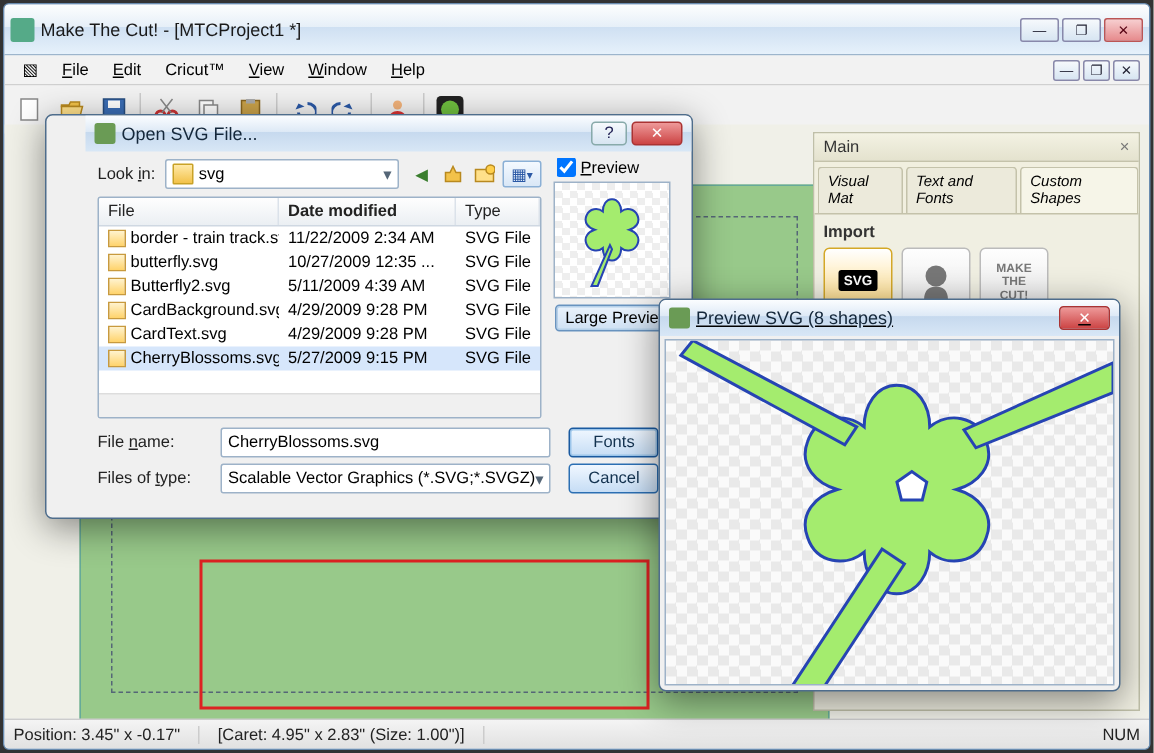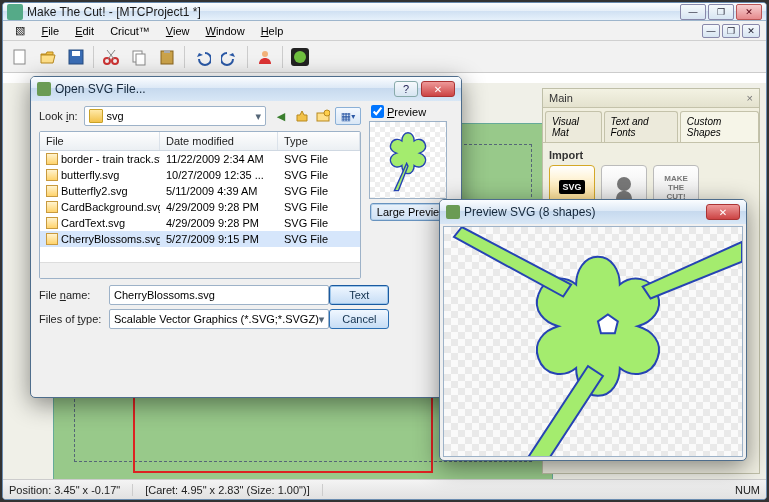--- a/index.html
+++ b/index.html
@@ -1,19 +1,19 @@
 <!DOCTYPE html>
 <html><head>
 <meta charset="utf-8">
 <style>
 * { box-sizing: border-box; margin: 0; padding: 0; font-family: "Segoe UI", Tahoma, sans-serif; font-size: 11px; }
 body { background: #333; width: 769px; height: 502px; overflow: hidden; position: relative; }
 
 .main-window { position: absolute; top: 2px; left: 2px; width: 765px; height: 498px; background: #fff; border: 1px solid #6a8cb0; border-radius: 4px; overflow: hidden; }
-.titlebar { height: 18px; background: linear-gradient(#fdfefe, #e6eff8 45%, #cfe0f2 46%, #e6f1fb); display: flex; align-items: center; padding: 0 4px; border-bottom: 1px solid #9db5cc; }
+.titlebar { height: 34px; background: linear-gradient(#fdfefe, #e6eff8 45%, #cfe0f2 46%, #e6f1fb); display: flex; align-items: center; padding: 0 4px; border-bottom: 1px solid #9db5cc; }
 .titlebar .icon { width: 16px; height: 16px; background:#5a8; border-radius:2px; margin-right: 4px; }
 .titlebar .title { flex: 1; color: #1a1a1a; font-size: 12px; }
 .win-controls { display: flex; gap: 2px; }
 .win-btn { width: 26px; height: 16px; border: 1px solid #88a; border-radius: 2px; background: linear-gradient(#f6f9fc,#d7e5f2); display: flex; align-items: center; justify-content: center; font-size: 9px; color: #223; cursor: pointer; }
 .win-btn.close { background: linear-gradient(#f7cfd0,#e68a8c); border-color:#b55; color:#501; }
 
 .menubar { height: 20px; background: #f2f2f2; border-bottom: 1px solid #d0d0d0; display: flex; align-items: center; padding: 0 4px; gap: 0; }
 .menubar span { padding: 2px 8px; cursor: pointer; }
 .menubar span u { text-decoration: underline; }
 .sub-controls { margin-left: auto; display:flex; gap:2px; padding-right:2px;}
@@ -53,43 +53,43 @@
 .dlg-help { width:24px; height:16px; border-radius:3px; background:linear-gradient(#f6f9fc,#d7e5f2); border:1px solid #8aa; color:#225; display:flex; align-items:center; justify-content:center; margin-right:3px; cursor:pointer; }
 .lookin-row { display:flex; align-items:center; padding:5px 8px; gap:6px; }
 .lookin-combo { flex:1; height:20px; border:1px solid #9db2c8; background:#fff; display:flex; align-items:center; padding:0 4px; gap:4px; border-radius:2px; }
 .lookin-combo .fold { width:14px;height:14px; background:linear-gradient(#ffe9a8,#f2c24a); border:1px solid #c9a227; border-radius:1px; }
 .lookin-combo .arrow{margin-left:auto;color:#567;}
 .nav-icons { display:flex; gap:3px; }
 .nav-ico { width:18px; height:18px; cursor:pointer; display:flex; align-items:center; justify-content:center; color:#346; }
 .file-list { margin:0 8px; height:148px; border:1px solid #9db2c8; background:#fff; border-radius:2px; overflow:hidden; display:flex; flex-direction:column; }
 .fl-header { display:flex; background:linear-gradient(#fefefe,#ebeff3); border-bottom:1px solid #cfd8e2; }
 .fl-col { padding:3px 6px; border-right:1px solid #dbe2ea; font-size:11px; color:#222; }
-.fl-col.name{width:120px;} .fl-col.date{width:118px;} .fl-col.type{flex:1;}
+.fl-col.name{width:120px;} .fl-col.date{width:118px;font-weight:bold;} .fl-col.type{flex:1;}
 .fl-body { flex:1; overflow:auto; }
 .fl-row { display:flex; align-items:center; height:16px; }
 .fl-row.sel{ background:#d6e6fb; }
 .fl-cell { padding:0 6px; font-size:11px; white-space:nowrap; overflow:hidden; text-overflow:ellipsis; }
 .fl-cell.name{width:120px; display:flex; align-items:center; gap:3px;} .fl-cell.date{width:118px;} .fl-cell.type{flex:1;}
 .fl-ficon{width:12px;height:12px;border:1px solid #c89a3e;background:linear-gradient(#fff3cf,#ffd36b);flex-shrink:0;}
 .fl-hscroll{height:16px;background:#f0f0f0;border-top:1px solid #ddd;}
 
-.bottom-fields { padding:6px 8px 4px; display:grid; grid-template-columns: 70px 1fr 60px; gap:4px 0; align-items:center; }
+.bottom-fields { padding:6px 8px 4px; display:grid; grid-template-columns: 70px 1fr 60px; gap:4px 12px; align-items:center; }
 .bf-label { color:#222; }
 .bf-input { height:20px; border:1px solid #9db2c8; background:#fff; padding:0 4px; border-radius:2px; }
 .bf-btn { height:20px; border:1px solid #2b6fb3; border-radius:3px; background:linear-gradient(#f0f7ff,#c6ddf5); color:#13324f; cursor:pointer; }
 .bf-btn.open { box-shadow:inset 0 0 0 1px #9cc5ea; border-color:#1a5aa0;}
 .bf-combo { height:20px; border:1px solid #9db2c8; background:#fff; display:flex; align-items:center; padding:0 4px; border-radius:2px; }
 .bf-combo .arrow{margin-left:auto;color:#567;}
 .pv-check { display:flex; align-items:center; gap:3px; margin-bottom:3px; padding-left:2px; }
 .pv-thumb { width:78px; height:78px; border:1px solid #9db2c8; background:repeating-conic-gradient(#eee 0 25%, #fff 0 50%) 0 0/10px 10px; position:relative; overflow:hidden;}
 .pv-flower { position:absolute; inset:4px; }
 .pv-large { margin-top:4px; display:flex; justify-content:center; }
 .pv-large-btn { padding:2px 6px; border:1px solid #6893bf; border-radius:3px; background:linear-gradient(#eaf2fb,#cfe1f4); cursor:pointer; box-shadow:inset 0 0 0 1px #b6d1ea; }
 
-.preview-dialog { top:199px; left:439px; width:308px; height:262px; }
+.preview-dialog { top:199px; left:439px; width:308px; height:262px;text-decoration:underline; }
 .pv-canvas { position:absolute; top:26px; left:3px; right:3px; bottom:3px; border:1px solid #9db2c8; background:repeating-conic-gradient(#e9e9e9 0 25%, #fafafa 0 50%) 0 0/14px 14px; overflow:hidden; }
 .flower-big { position:absolute; inset:0; }
 
 .svgflower path { fill:#a4ec6e; stroke:#2644b3; stroke-width:2; }
 </style>
 </head>
 <body>
 
 <div class="main-window">
   <div class="titlebar">
@@ -220,21 +220,21 @@
   </div>
 
   <div class="statusbar">
     <div class="cell">Position: 3.45" x -0.17"</div>
     <div class="cell">[Caret: 4.95" x 2.83" (Size: 1.00")]</div>
     <div style="flex:1"></div>
     <div>NUM</div>
   </div>
 </div>
 
-<div class="dialog" style="top:76px; left:30px; width:432px; height:322px;">
+<div class="dialog" style="top:76px; left:30px; width:432px; height:270px;padding-left:26px;">
   <div class="dlg-titlebar">
     <div class="icon"></div>
     <div class="t">Open SVG File...</div>
     <div class="dlg-help">?</div>
     <div class="dlg-close">✕</div>
   </div>
   <div style="display:flex; height:calc(100% - 24px);">
    <div style="flex:1; min-width:0; position:relative;">
     <div class="lookin-row">
       <span class="bf-label">Look <u>i</u>n:</span>
@@ -316,21 +316,21 @@
               </div>
               <div class="fl-cell date">5/27/2009 9:15 PM</div>
               <div class="fl-cell type">SVG File</div>
             </div>
           </div>
       <div class="fl-hscroll"></div>
     </div>
     <div class="bottom-fields">
       <span class="bf-label">File <u>n</u>ame:</span>
       <input class="bf-input" value="CherryBlossoms.svg" style="">
-      <button class="bf-btn open">Text</button>
+      <button class="bf-btn open">Fonts</button>
       <span class="bf-label">Files of <u>t</u>ype:</span>
       <div class="bf-combo">
             <span style="overflow:hidden;text-overflow:ellipsis;white-space:nowrap;">Scalable Vector Graphics (*.SVG;*.SVGZ)</span>
             <span class="arrow">▾</span>
           </div>
       <button class="bf-btn">Cancel</button>
     </div>
    </div>
    <div style="width:92px; padding:4px 6px 4px 0; position:relative;">
      <div class="pv-check">

